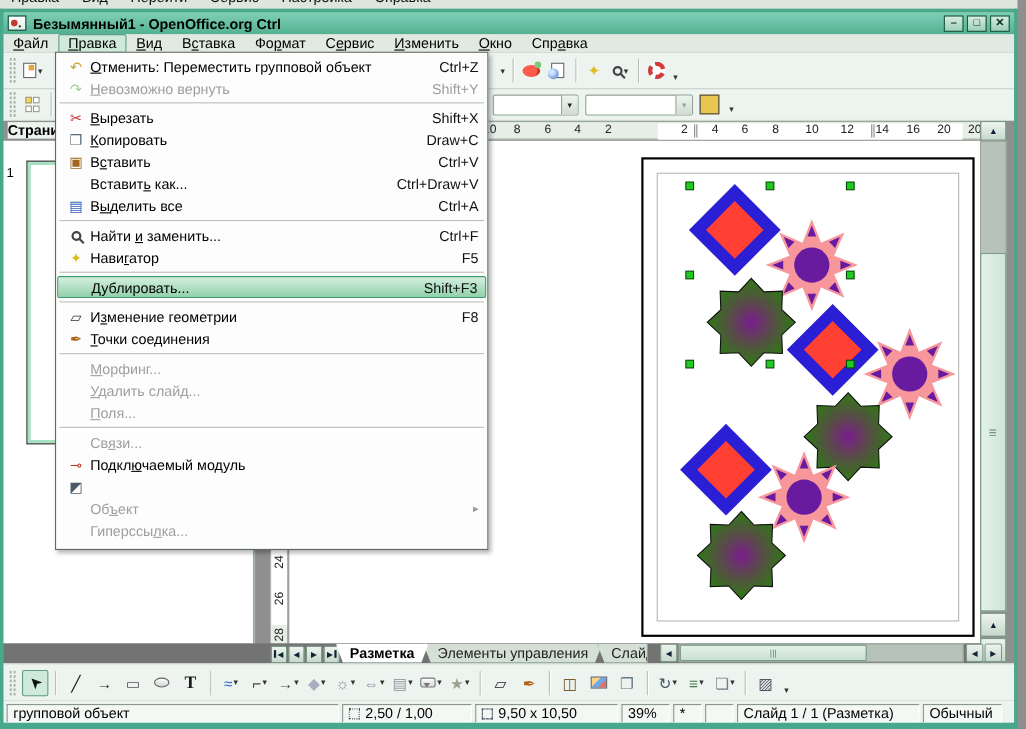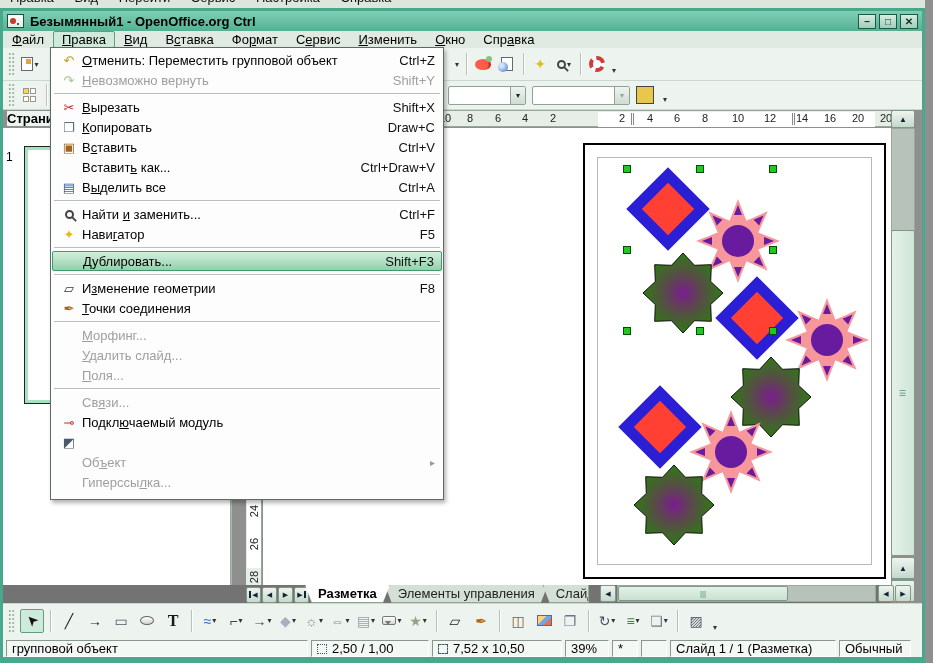--- a/index.html
+++ b/index.html
@@ -434,21 +434,21 @@
   <div class="statusbar" id="statusbar">
       <div class="sfield" style="width: 302px;">
         <span>групповой объект</span>
       </div>
       <div class="sfield" style="width: 118px;">
         <span class="sicon pos"></span>
         <span>2,50 / 1,00</span>
       </div>
       <div class="sfield" style="width: 130px;">
         <span class="sicon size"></span>
-        <span>7,52 x 10,50</span>
+        <span>9,50 x 10,50</span>
       </div>
       <div class="sfield" style="width: 44px;">
         <span>39%</span>
       </div>
       <div class="sfield" style="width: 26px;">
         <span>*</span>
       </div>
       <div class="sfield" style="width: 26px;">
         <span></span>
       </div>

